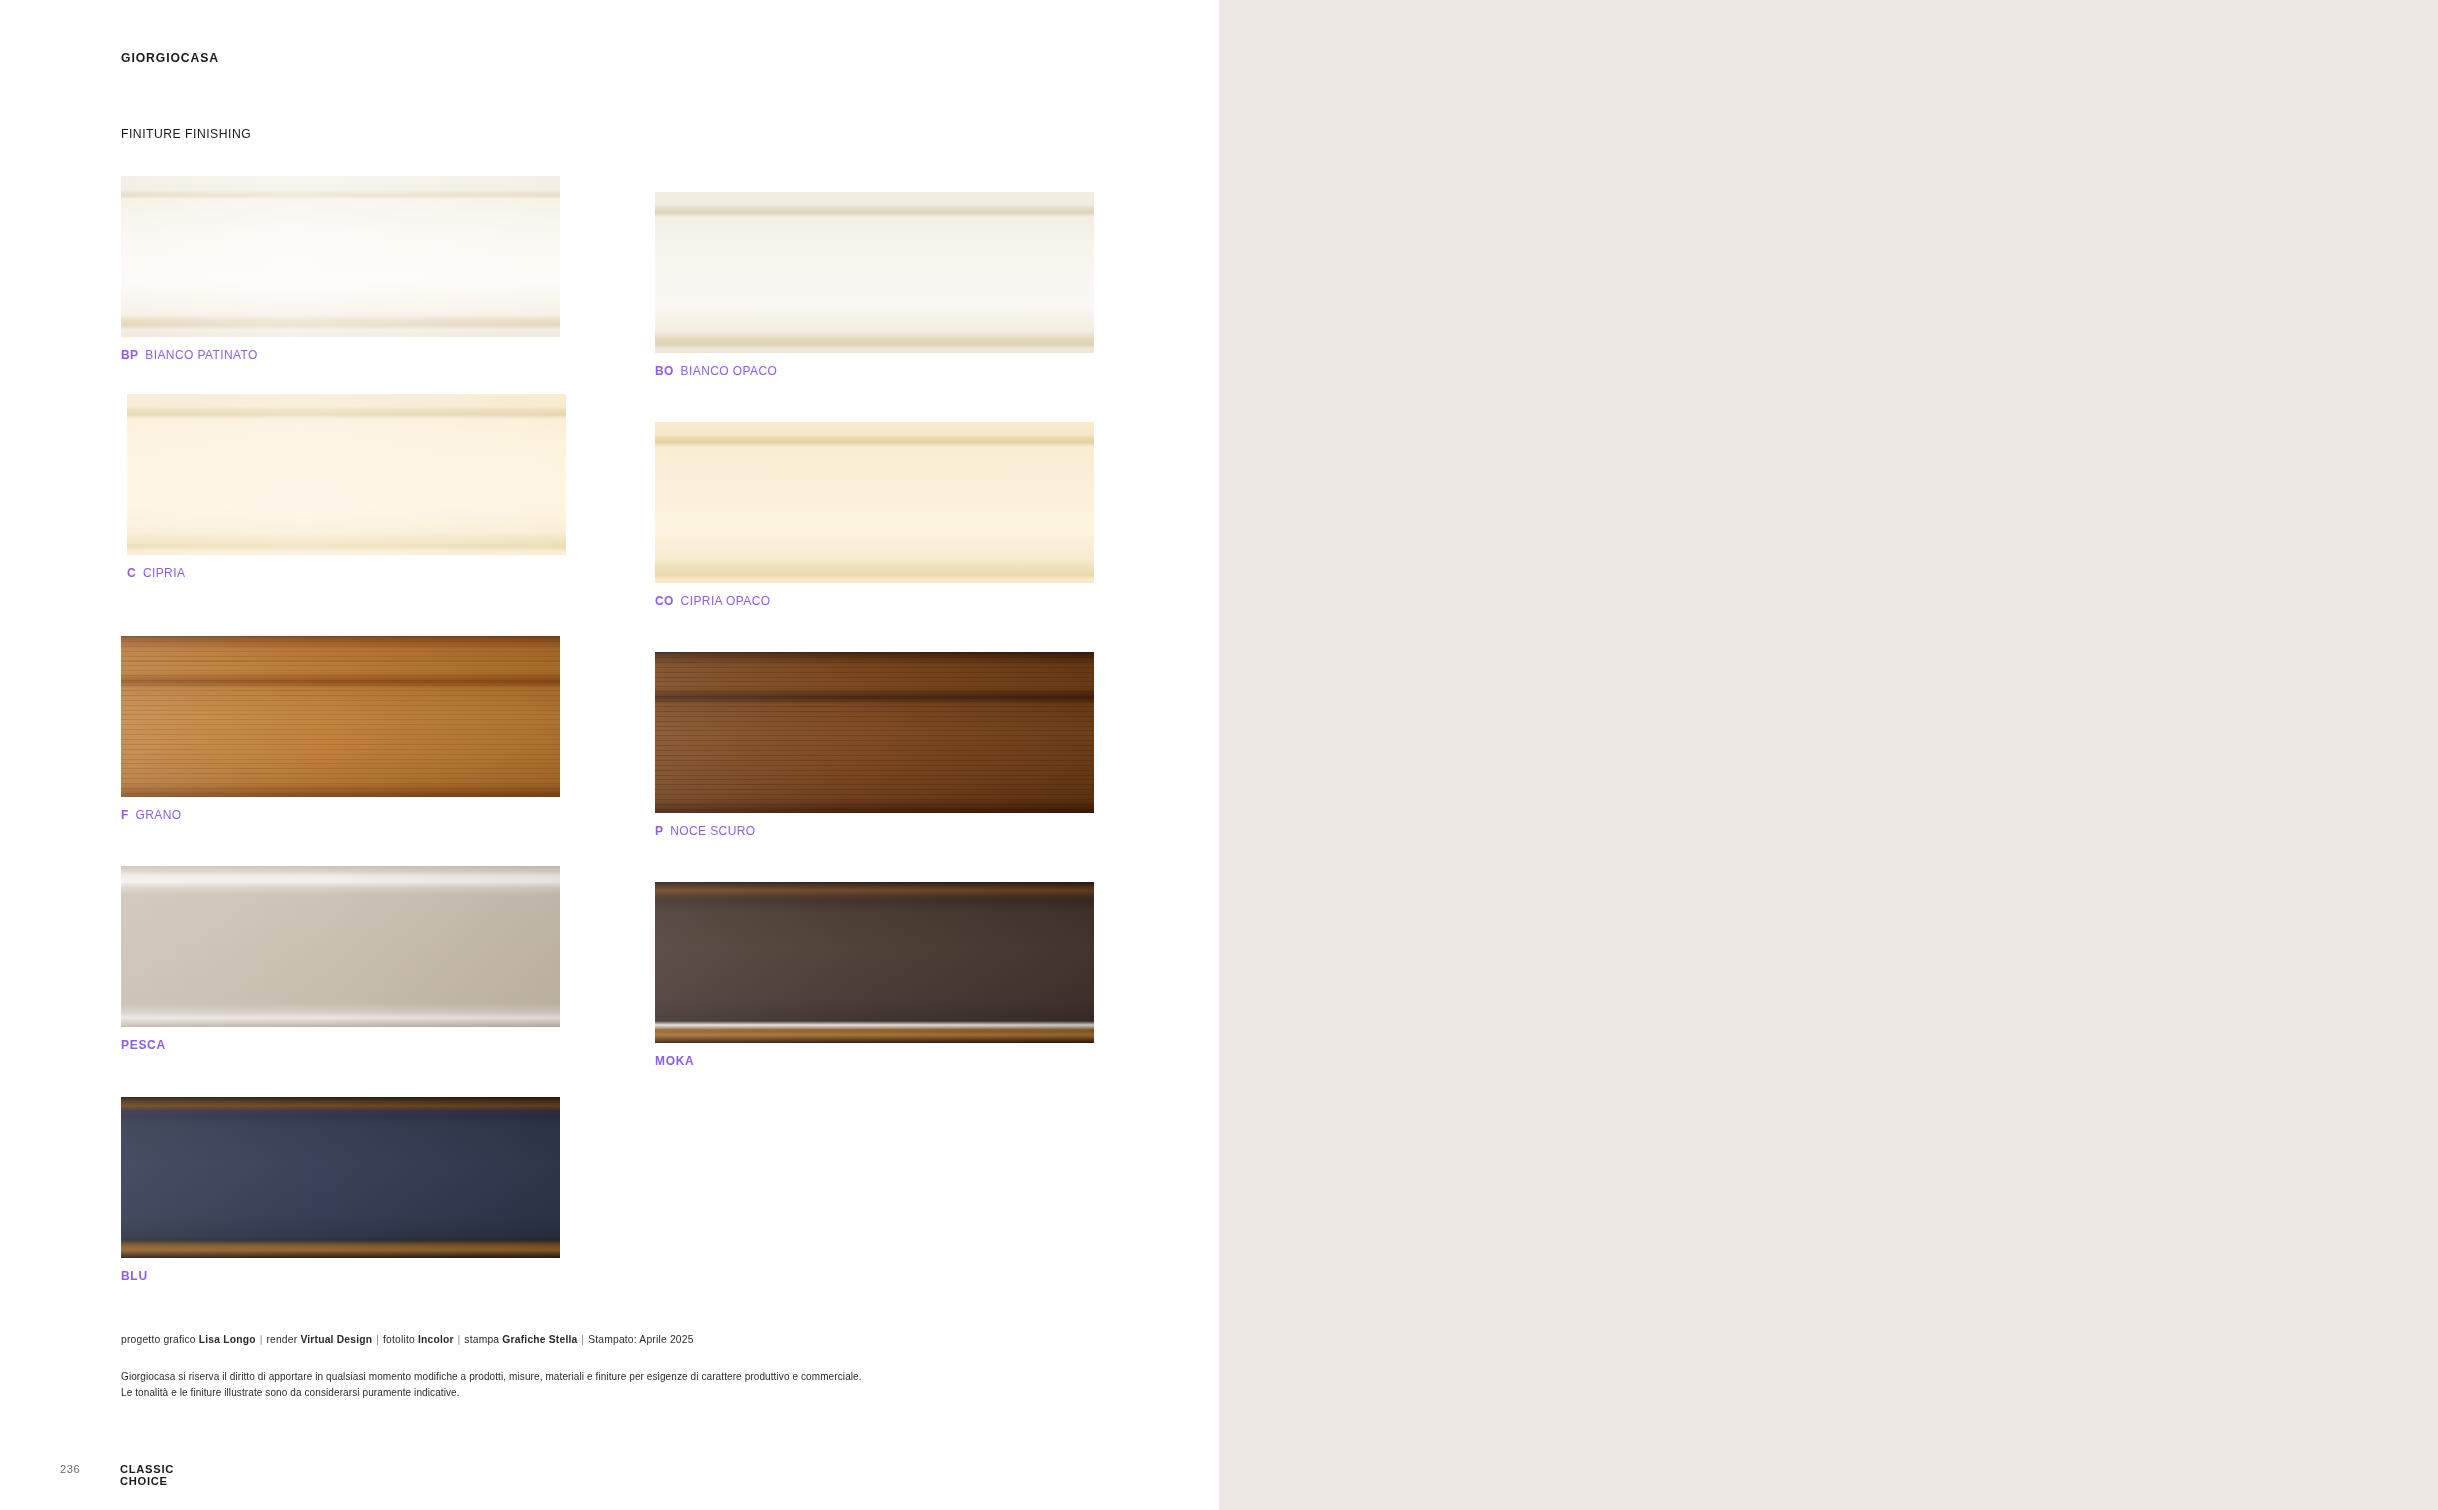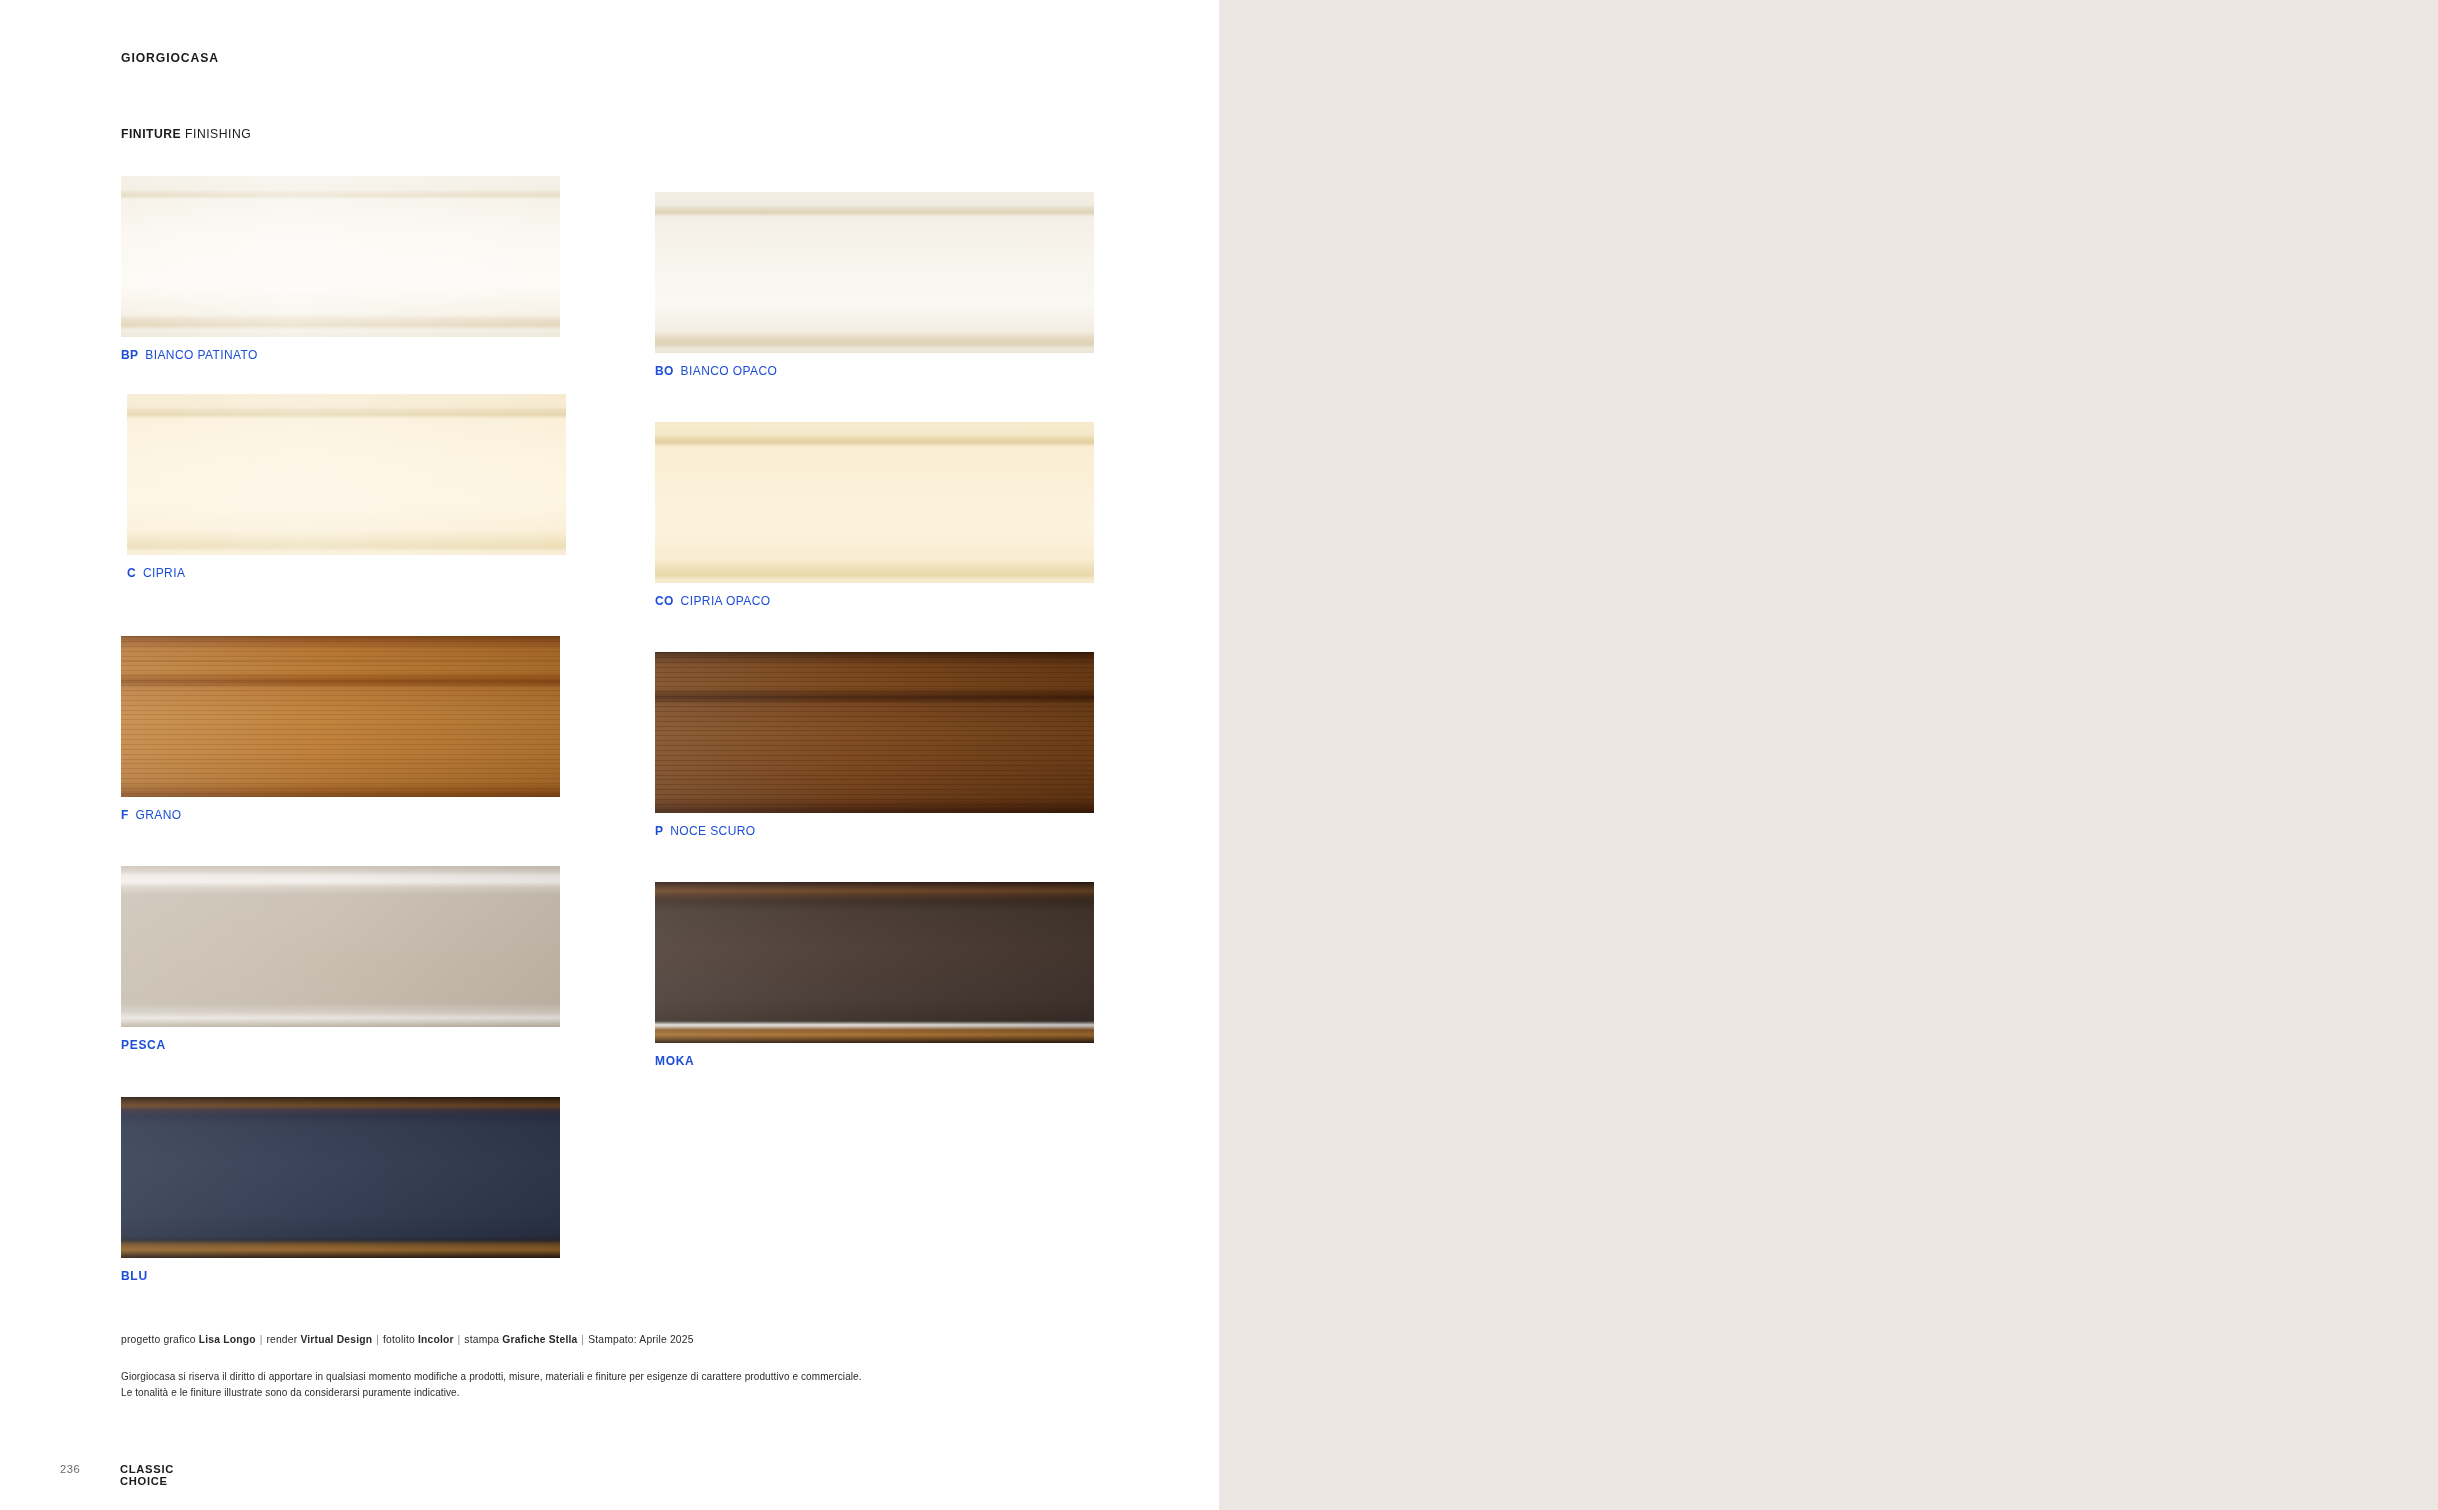--- a/index.html
+++ b/index.html
@@ -38,21 +38,21 @@
     color: #1a1a1a;
   }
 
   .section-title {
     position: absolute;
     left: 121px; top: 127px;
     font-size: 12.2px;
     letter-spacing: 0.5px;
     color: #1a1a1a;
   }
-  .section-title b { font-weight: 700; }
+  .section-title b { font-weight: 400; }
   .section-title span { font-weight: 400; }
 
   
   #grid {
     position: absolute;
     left: 121px; top: 176px;
     width: 985px;
   }
   .cell {
     position: absolute;
@@ -64,21 +64,21 @@
   .swatch {
     width: 439px;
     height: 161px;
     position: relative;
     overflow: hidden;
   }
   .label {
     margin-top: 10.7px;
     font-size: 12px;
     letter-spacing: 0.4px;
-    color: #1d4ed8;
+    color: #8b5cf6;
     white-space: nowrap;
   }
   .label b { font-weight: 700; }
   .label span { font-weight: 400; }
   .label.bold-only b { font-weight: 700; letter-spacing: 0.7px; text-align: right; }
 
   
 
   
   .sw-bp {

